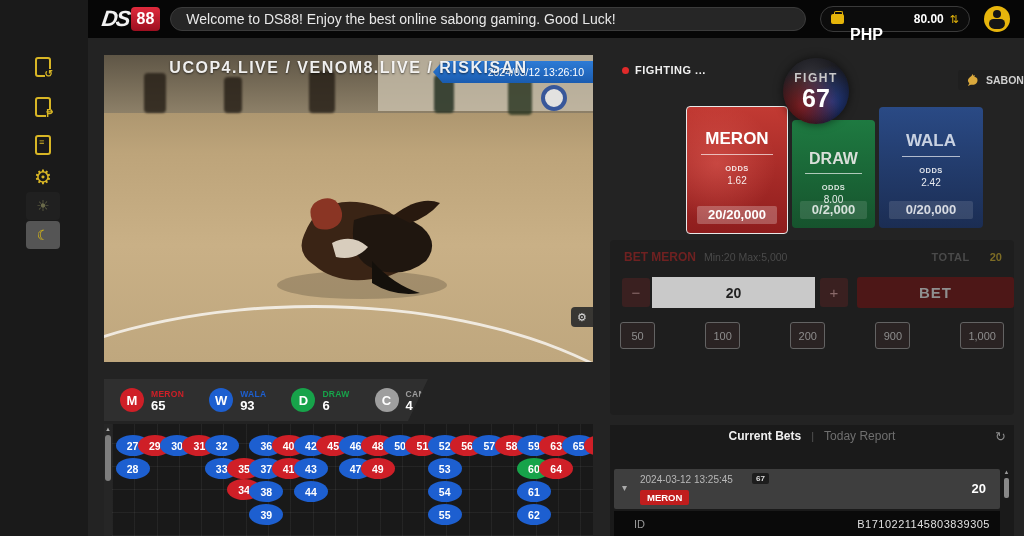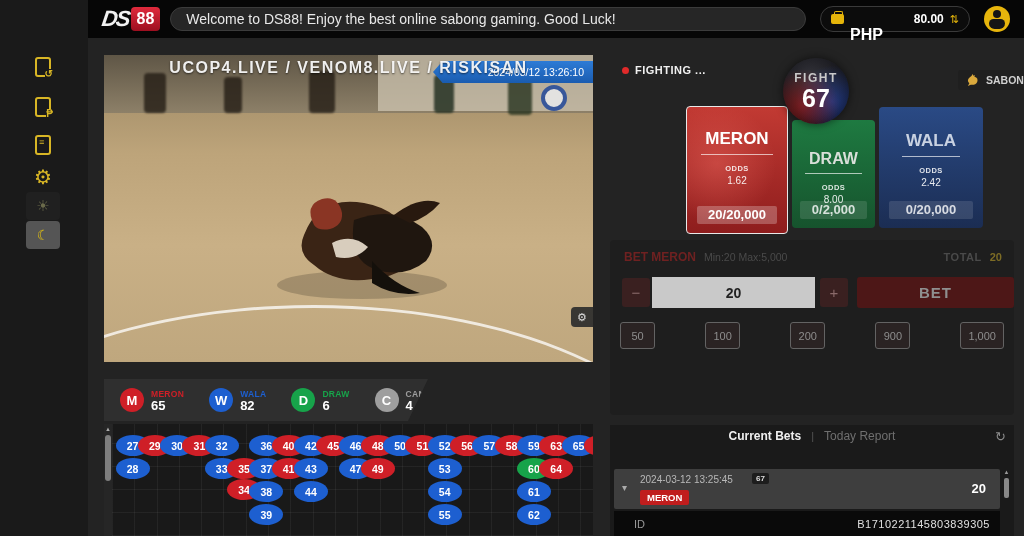--- a/index.html
+++ b/index.html
@@ -71,21 +71,21 @@
   #card-wala .title { font-size:17px; margin-top:24px; color:#c9d2e2; }
   .bet-card .odds-label { margin-top:9px; font-size:7.5px; font-weight:bold; letter-spacing:.5px; color:rgba(255,255,255,.85); }
   .bet-card .odds-value { margin-top:2px; font-size:10px; font-weight:normal; color:rgba(255,255,255,.9); }
   .bet-card .amount { position:absolute; bottom:9px; left:10%; width:80%; height:18px; line-height:18px; border-radius:2px; font-size:13px; font-weight:bold; background:rgba(255,255,255,.25); color:#fff; }
   #card-draw .amount, #card-wala .amount { background:rgba(255,255,255,.12); color:rgba(255,255,255,.8); }
 
   #bet-area { position:absolute; left:610px; top:240px; width:404px; height:175px; background:#1e1e1e; border-radius:4px; }
   #bet-header { position:absolute; left:14px; right:12px; top:10px; display:flex; align-items:baseline; gap:8px; }
   #bet-title { color:#6f2121; font-weight:bold; font-size:12px; }
   #bet-limits { color:#4a4a4a; font-size:10.5px; }
-  #bet-total { margin-left:auto; display:flex; gap:8px; align-items:flex-end; }
+  #bet-total { margin-left:auto; display:flex; gap:20px; align-items:flex-end; }
   #bet-total .tl { color:#4a4a4a; font-weight:bold; font-size:11px; letter-spacing:.5px; }
   #bet-total .tv { color:#7d6c25; font-weight:bold; font-size:11px; }
   .step-btn { position:absolute; top:38px; width:28px; height:29px; background:#3a2020; border:none; border-radius:3px; color:#8a6a6a; font-size:15px; cursor:pointer; }
   #stake-input { position:absolute; left:42px; top:37px; width:163px; height:31px; background:#c9c9c9; border:none; text-align:center; color:#222; font-weight:bold; font-size:14px; font-family:"Liberation Sans",sans-serif; }
   #bet-button { position:absolute; left:247px; top:37px; width:157px; height:31px; background:#4d1717; border:none; border-radius:3px; color:#8f8f8f; font-weight:bold; font-size:15px; letter-spacing:1px; cursor:pointer; }
   #quick-row { position:absolute; left:10px; right:10px; top:82px; display:flex; justify-content:space-between; }
   .quick-btn { min-width:35px; height:27px; background:#2a2323; border:1px solid #636363; border-radius:3px; color:#8d8d8d; font-size:11px; padding:0 7px; cursor:pointer; }
 
   
   #result-stats { position:absolute; left:104px; top:379px; width:324px; height:42px; background:#2f2f2f; clip-path:polygon(0 0,100% 0,calc(100% - 20px) 100%,0 100%); display:flex; align-items:center; padding-left:16px; gap:25px; }
@@ -266,21 +266,21 @@
       <span class="stat-circle" style="background: rgb(207, 31, 39);">M</span>
       <span class="stat-texts">
         <span class="stat-label" style="color: rgb(207, 31, 39);">MERON</span>
         <span class="stat-value">65</span>
       </span>
     </div>
     <div class="stat">
       <span class="stat-circle" style="background: rgb(29, 95, 208);">W</span>
       <span class="stat-texts">
         <span class="stat-label" style="color: rgb(29, 95, 208);">WALA</span>
-        <span class="stat-value">82</span>
+        <span class="stat-value">93</span>
       </span>
     </div>
     <div class="stat">
       <span class="stat-circle" style="background: rgb(23, 163, 74);">D</span>
       <span class="stat-texts">
         <span class="stat-label" style="color: rgb(23, 163, 74);">DRAW</span>
         <span class="stat-value">6</span>
       </span>
     </div>
     <div class="stat">

